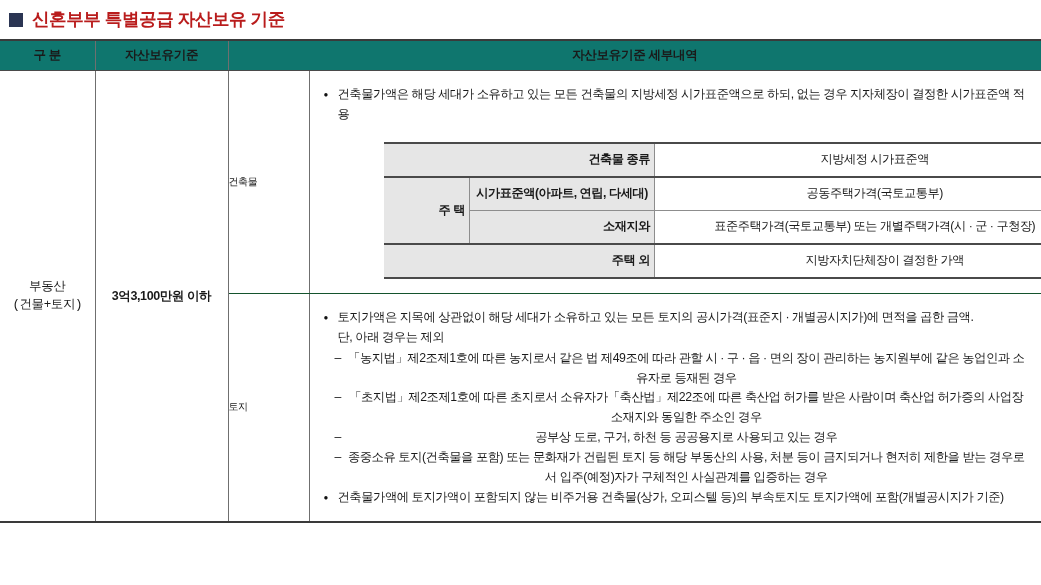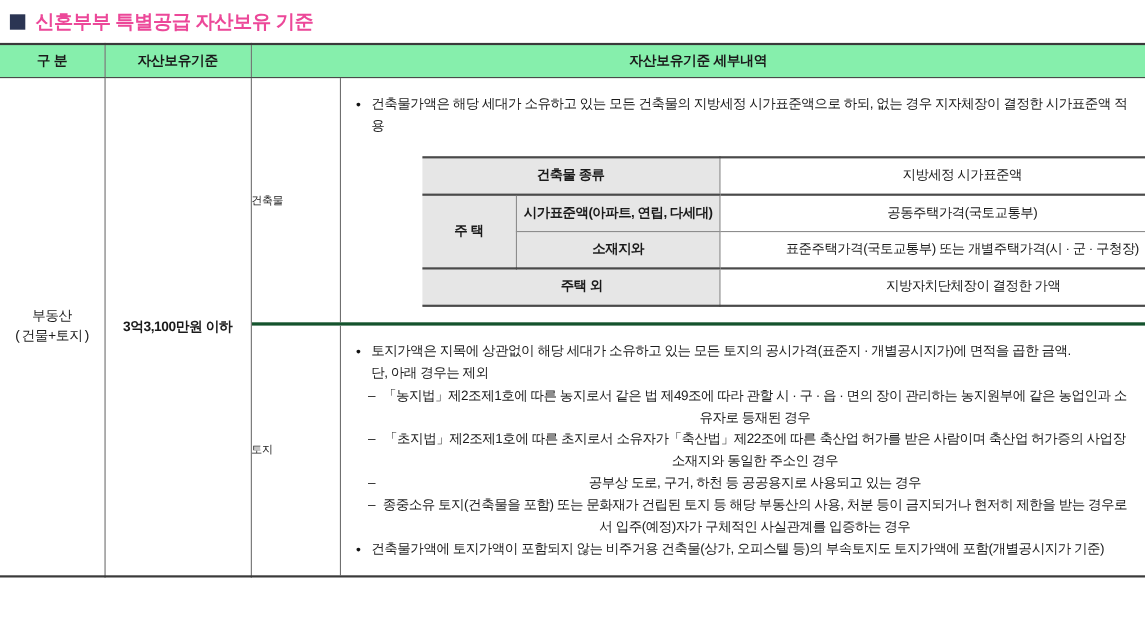--- a/index.html
+++ b/index.html
@@ -28,21 +28,21 @@
     width: 14px;
     height: 14px;
     background: #2b3553;
     flex: 0 0 auto;
     display: block;
   }
   .title-text {
     font-size: 17.5px;
     font-weight: bold;
     letter-spacing: -0.4px;
-    color: #ec4899;
+    color: #b91c1c;
     line-height: 1;
     white-space: nowrap;
   }
 
   
   .outer-table {
     width: 1041px;
     border-collapse: collapse;
     table-layout: fixed;
     border-top: 2.5px solid #3a3a3a;
@@ -57,21 +57,21 @@
   }
   .outer-table th:first-child,
   .outer-table td:first-child {
     border-left: none;
   }
   .outer-table th:last-child,
   .outer-table td:last-child {
     border-right: none;
   }
   .head-row th {
-    background: #86efac;
+    background: #0f766e;
     border-bottom: 1.2px solid #4a4a4a;
     height: 29px;
     font-size: 12.5px;
     font-weight: bold;
     letter-spacing: -0.3px;
     text-align: center;
     color: #1a1a1a;
   }
   .col-gubun   { width: 95px; }
   .col-std     { width: 133px; }
@@ -100,21 +100,21 @@
     width: 80px;
     text-align: left;
     font-size: 10px;
     letter-spacing: -0.4px;
     border-right: 1px solid #6f6f6f;
   }
   .sub-body {
     padding: 0;
     vertical-align: top;
   }
-  .row-building > td { border-bottom: 3px solid #14532d; }
+  .row-building > td { border-bottom: 1px solid #14532d; }
 
   
   .bullets {
     padding: 14px 16px 12px 14px;
     font-size: 12.3px;
     letter-spacing: -0.45px;
     line-height: 1.62;
   }
   .bullet {
     position: relative;
@@ -165,21 +165,21 @@
   .inner-table td.gray {
     background: #e6e6e6;
     font-weight: bold;
   }
   .inner-table td.white {
     background: #ffffff;
     font-weight: normal;
   }
   .inner-table tr:first-child td { border-top: none; }
   .inner-table tr:last-child td { border-bottom: none; padding-left: 24px; }
-  .inner-table td:first-child { border-left: none; }
+  .inner-table td:first-child { border-left: none; text-align: right; }
   .inner-table td:last-child { border-right: none; }
   .iw-a { width: 86px; }
   .iw-b { width: 185px; }
   .iw-c { width: 440px; }
   .row-sep-strong td { border-top: 2px solid #4a4a4a; }
 </style>
 </head>
 <body>
 
 <div class="doc-title">

